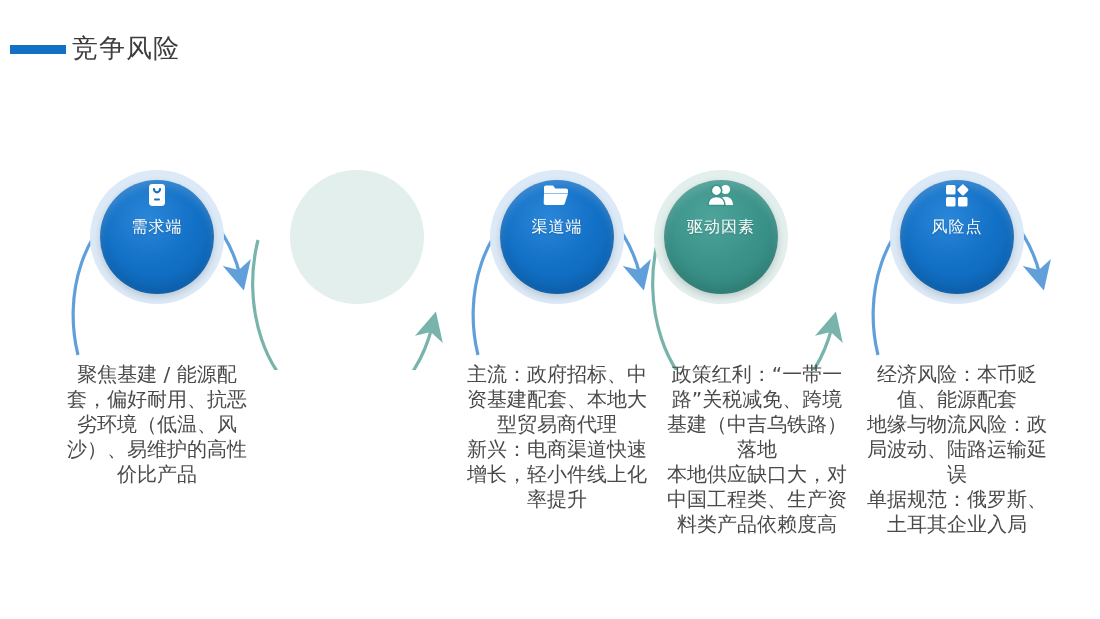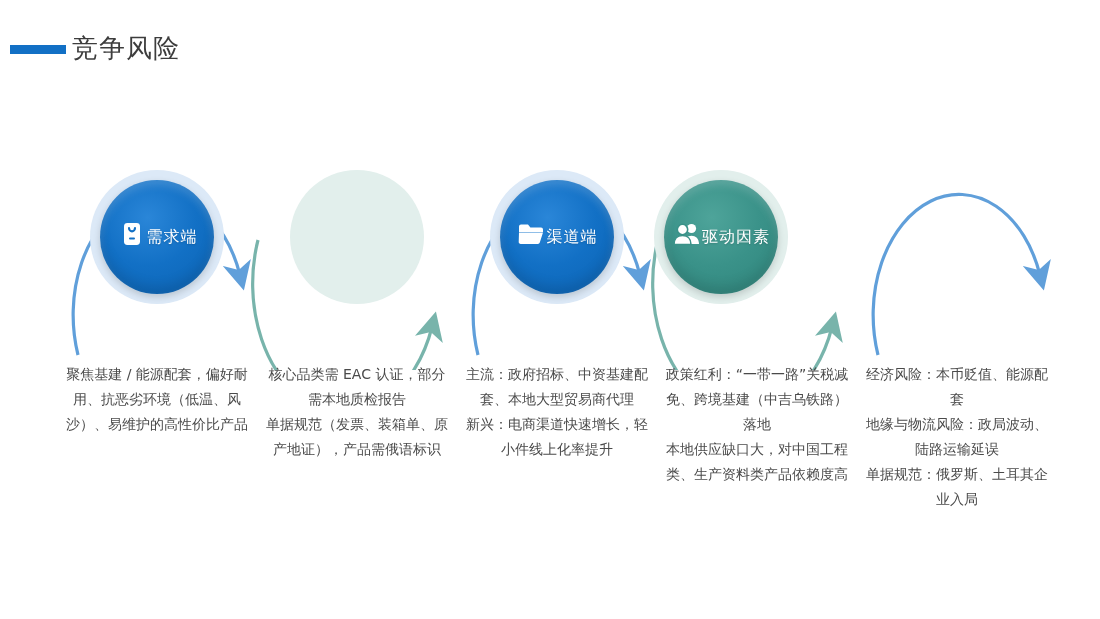--- a/index.html
+++ b/index.html
@@ -35,21 +35,21 @@
   }
   .ring{
     position:absolute;left:0;top:0;width:134px;height:134px;
     border-radius:50%;
   }
   .ring.blue{background:#dce9f7;}
   .ring.teal{background:#e2efec;}
   .disc{
     position:absolute;left:10px;top:10px;width:114px;height:114px;
     border-radius:50%;
-    display:flex;flex-direction:row;align-items:center;justify-content:center;
+    display:flex;flex-direction:column;align-items:center;
     box-shadow:0 3px 7px rgba(0,0,0,.16), inset 0 -8px 12px rgba(0,0,0,.10), inset 0 5px 9px rgba(255,255,255,.18);
   }
   .disc.blue{background:radial-gradient(circle at 42% 33%, #2a86d8 0%, #1270c5 48%, #0c63b3 100%);}
   .disc.teal{background:radial-gradient(circle at 42% 33%, #4ea49a 0%, #3a9289 48%, #2f847b 100%);}
   .node-icon{
     width:30px;height:30px;margin-bottom:7px;
     display:flex;align-items:center;justify-content:center;
   }
   .node-icon svg{display:block;}
   .node-label{
@@ -58,21 +58,21 @@
     text-shadow:0 1px 2px rgba(0,0,0,.18);
     white-space:nowrap;
   }
   
   #captions{
     position:absolute;left:0;top:362px;width:1100px;height:250px;
   }
   .caption{
     position:absolute;top:0;width:186px;
     text-align:center;
-    font-size:14px;line-height:25px;color:#4a4a4a;
+    font-size:20px;line-height:25px;color:#4a4a4a;
     font-family:"DejaVu Sans","Liberation Sans",sans-serif;
   }
   .caption p{margin:0;}
   .caption p + p{margin-top:0px;}
 </style>
 </head>
 <body>
 
 <div id="header">
   <div id="title-bar"></div>
@@ -148,29 +148,39 @@
           <circle cx="19.5" cy="8.5" r="4.6" fill="#ffffff"></circle>
           <path d="M12,24 c0,-5.4 3.4,-8.3 7.5,-8.3 c4.1,0 7.5,2.9 7.5,8.3 Z" fill="#ffffff"></path>
           <circle cx="10.5" cy="9.5" r="5.2" fill="#ffffff" stroke="#3a9289" stroke-width="1.6"></circle>
           <path d="M2,24.5 c0,-5.9 3.8,-9 8.5,-9 c4.7,0 8.5,3.1 8.5,9 Z" fill="#ffffff" stroke="#3a9289" stroke-width="1.6"></path>
         </svg>
       </span>
       <span class="node-label">驱动因素</span>
     </div>
   </div>
 
+  <div class="node" style="left:890px;">
+    <div class="ring blue"></div>
+    <div class="disc blue">
+      <span class="node-icon">
+        <svg width="30" height="28" viewBox="0 0 30 28">
+          <rect x="4" y="4" width="9.5" height="9.5" rx="1.5" fill="#ffffff"></rect>
+          <rect x="4" y="16" width="9.5" height="9.5" rx="1.5" fill="#ffffff"></rect>
+          <rect x="16" y="16" width="9.5" height="9.5" rx="1.5" fill="#ffffff"></rect>
+          <rect x="16.6" y="4.6" width="8.6" height="8.6" rx="1.5" fill="#ffffff" transform="rotate(45 20.9 8.9)"></rect>
+        </svg>
+      </span>
+      <span class="node-label">风险点</span>
+    </div>
+  </div>
 </div>
 
 <div id="captions">
   <div class="caption" style="left:64px;">
     <p>聚焦基建 / 能源配套，偏好耐用、抗恶劣环境（低温、风沙）、易维护的高性价比产品</p>
-  </div>
-  <div class="caption" style="left:264px;">
-    <p>核心品类需 EAC 认证，部分需本地质检报告</p>
-    <p>单据规范（发票、装箱单、原产地证），产品需俄语标识</p>
   </div>
   <div class="caption" style="left:464px;">
     <p>主流：政府招标、中资基建配套、本地大型贸易商代理</p>
     <p>新兴：电商渠道快速增长，轻小件线上化率提升</p>
   </div>
   <div class="caption" style="left:664px;">
     <p>政策红利：“一带一路”关税减免、跨境基建（中吉乌铁路）落地</p>
     <p>本地供应缺口大，对中国工程类、生产资料类产品依赖度高</p>
   </div>
   <div class="caption" style="left:864px;">

